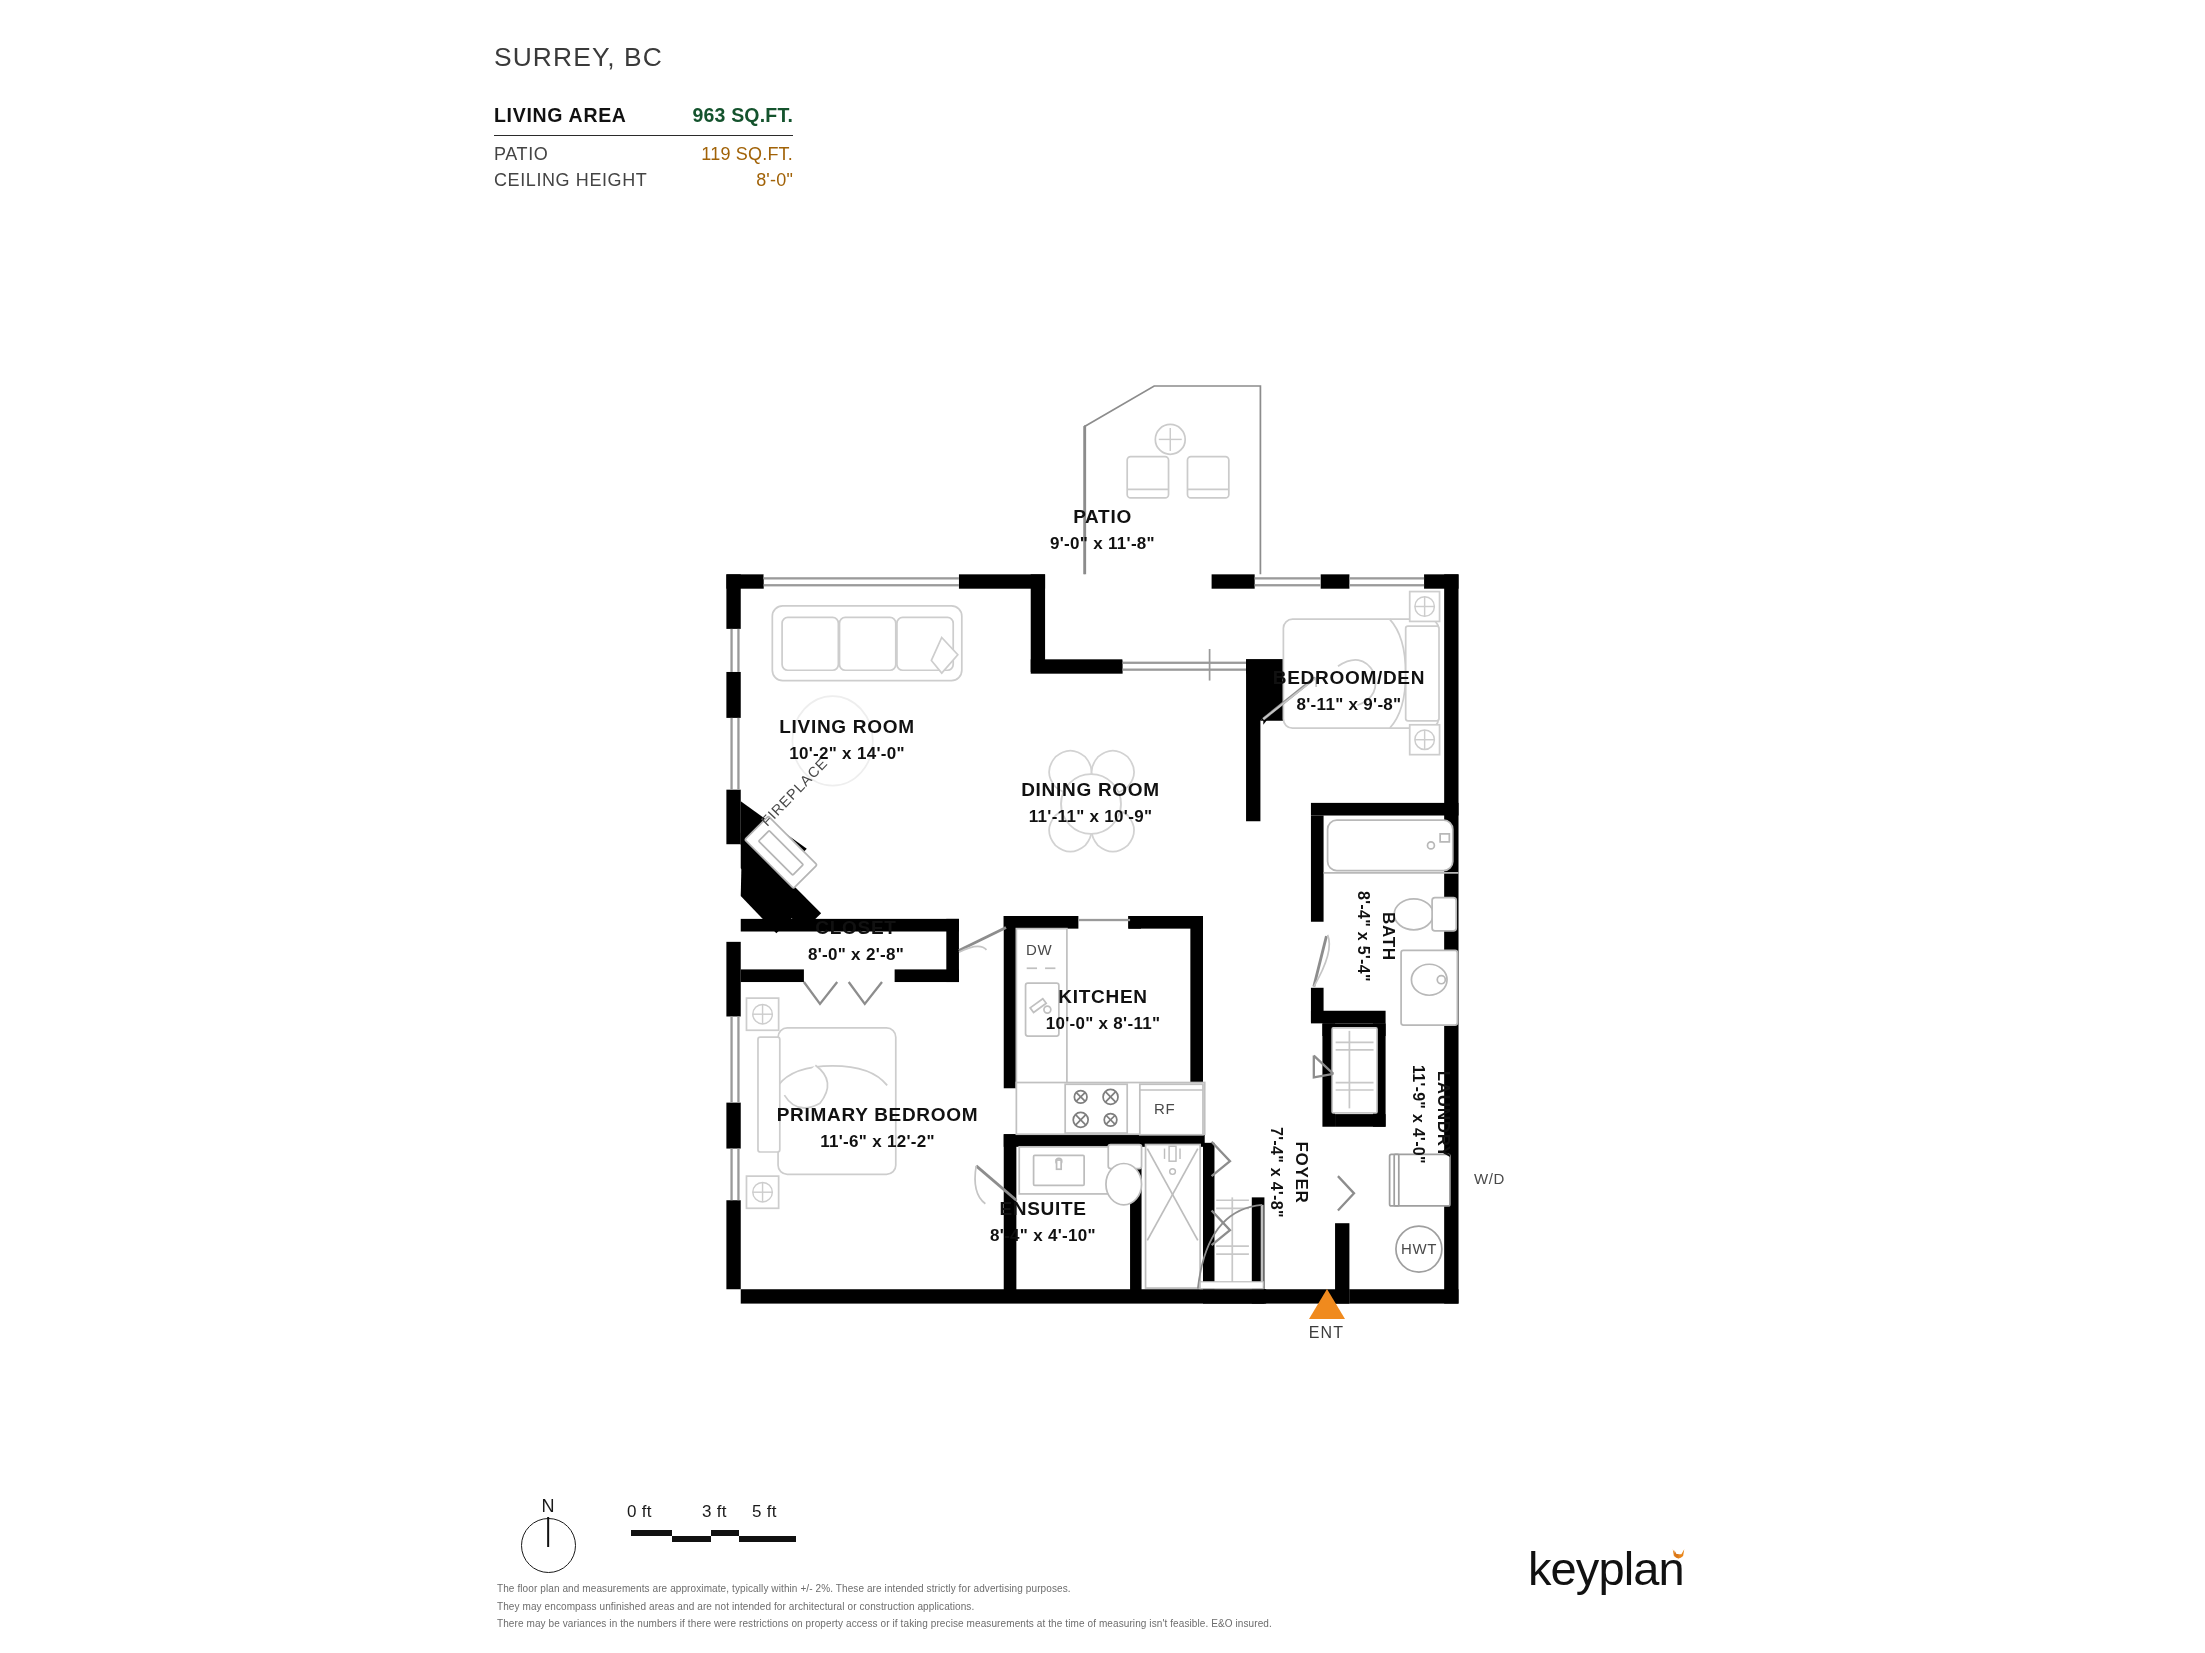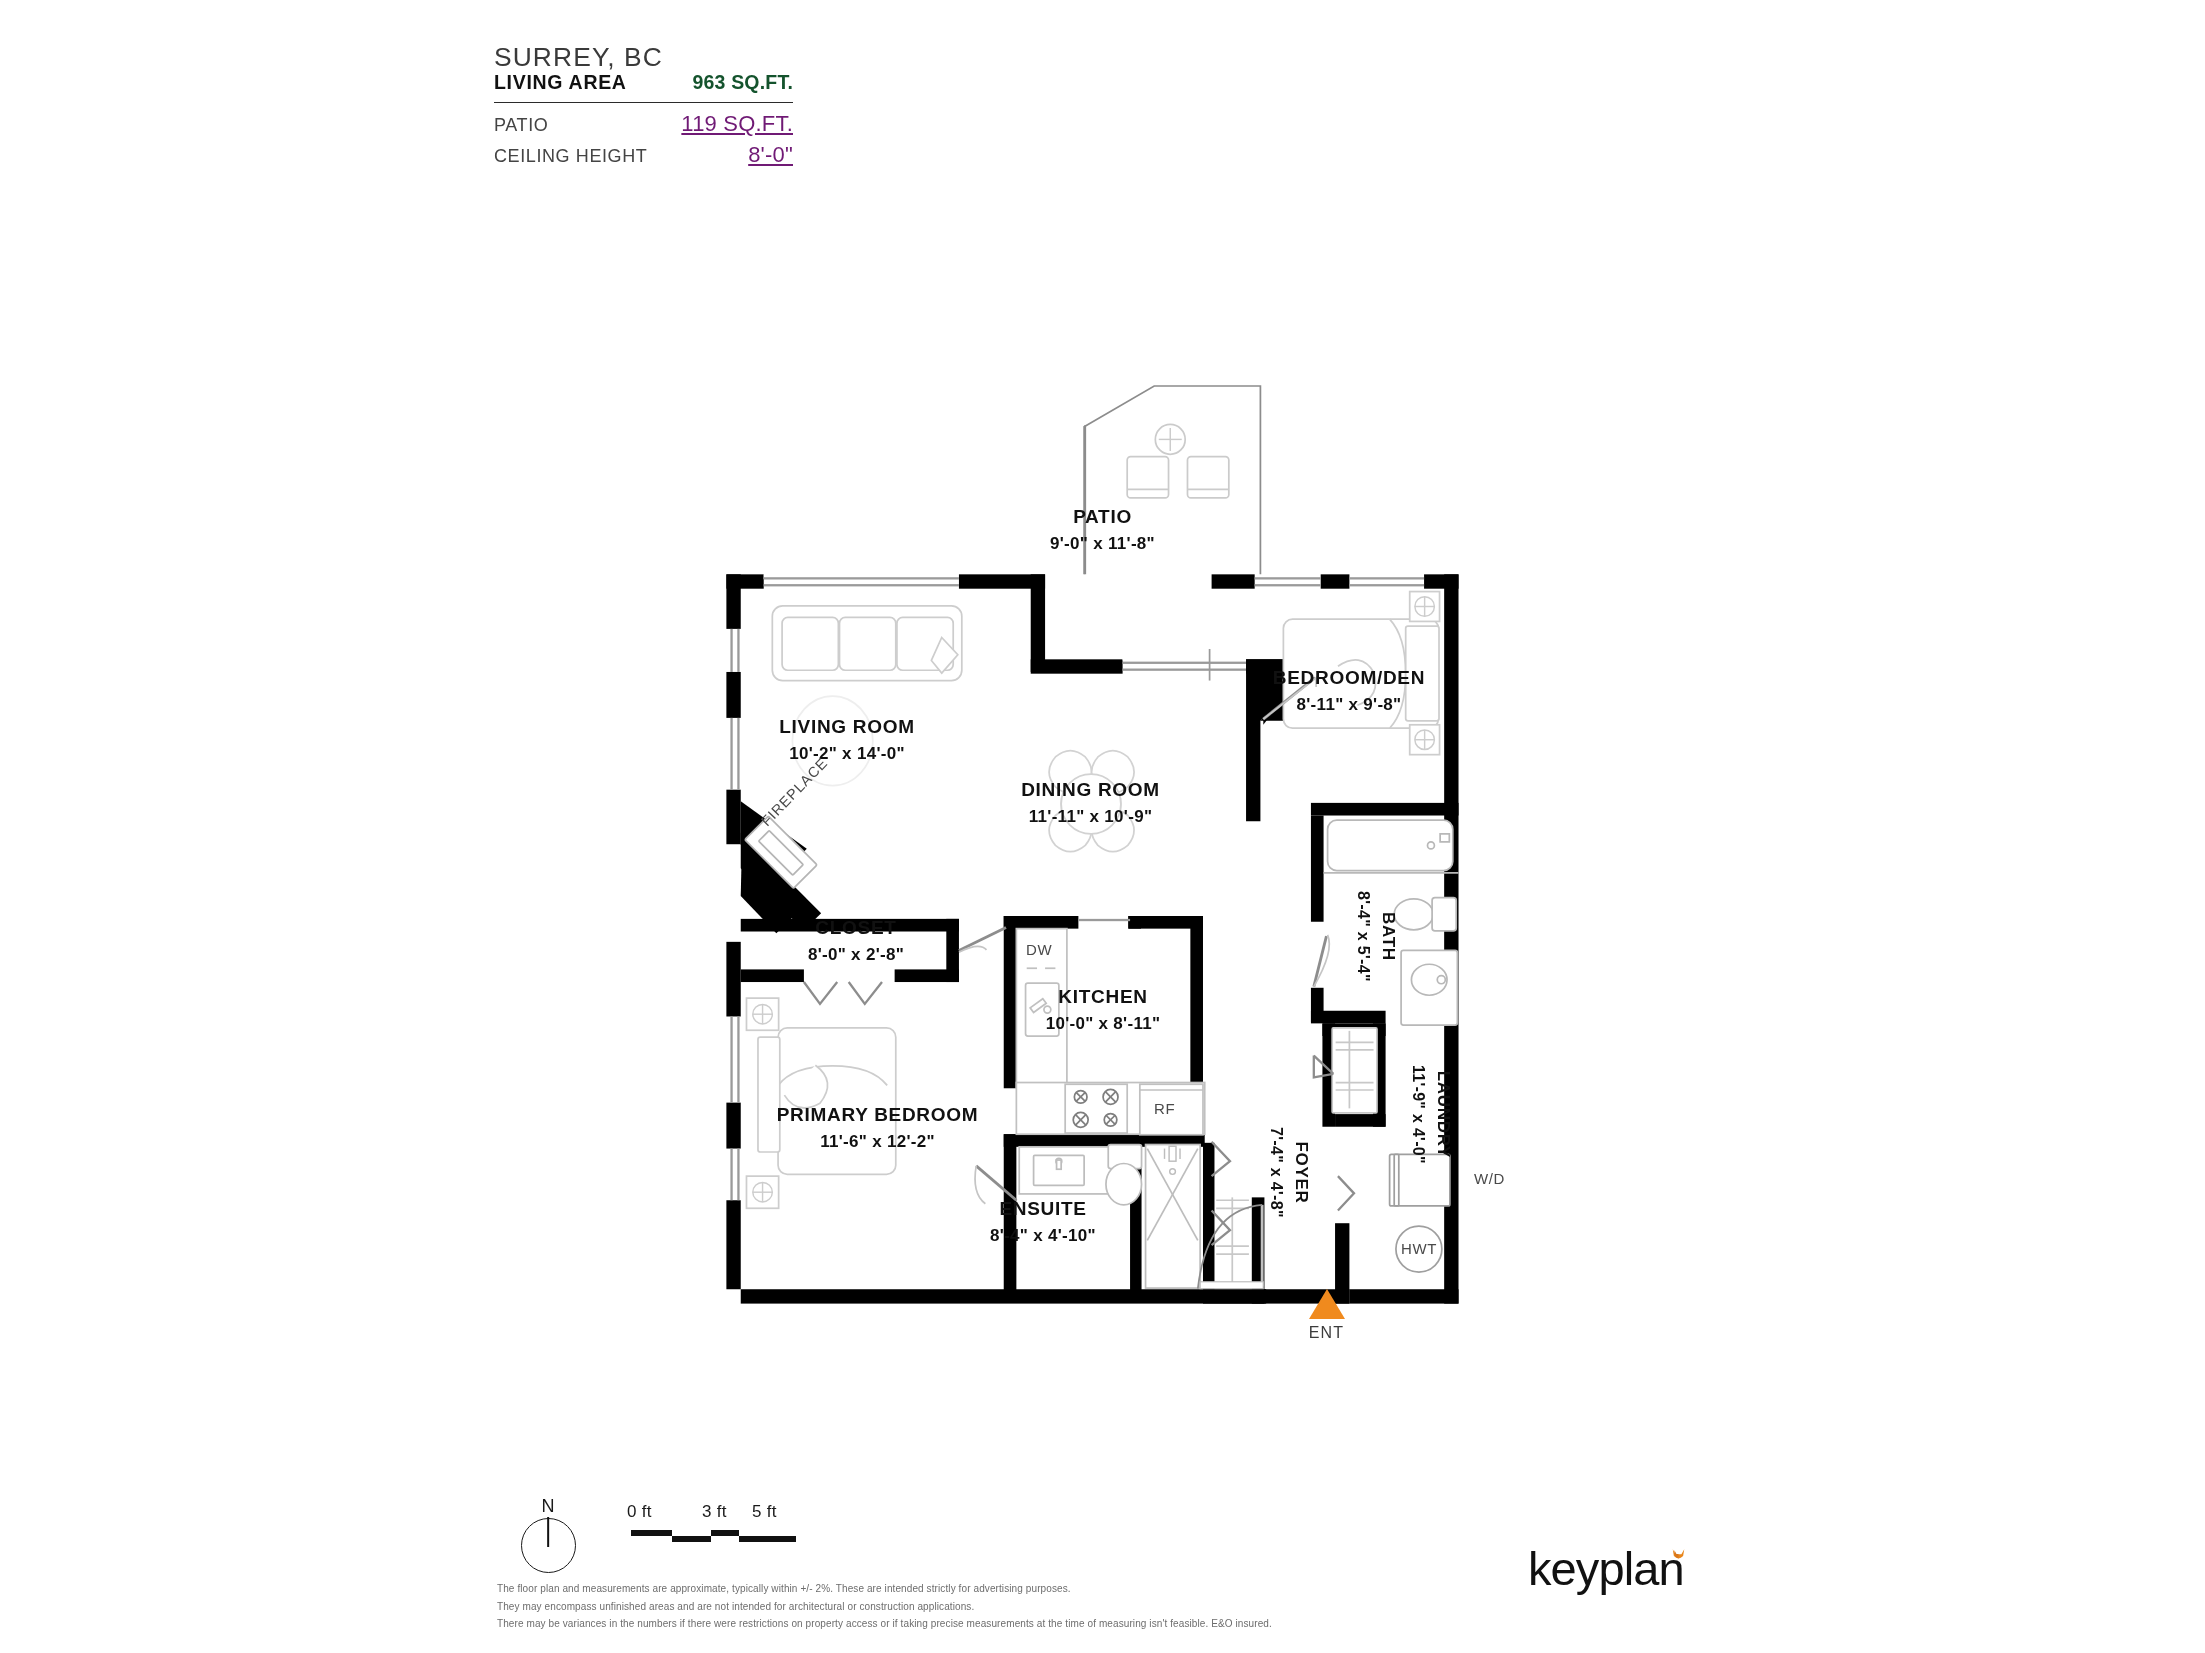--- a/index.html
+++ b/index.html
@@ -13,27 +13,27 @@
   
   #header{left:494px;top:32px;width:517px;}
   #title{
     font-size:37px;font-weight:600;letter-spacing:-0.6px;color:#111;
     line-height:1.05;white-space:nowrap;
   }
   #subtitle{
     font-size:26.4px;font-weight:400;letter-spacing:1.1px;color:#3a3a3a;
     margin-top:11.5px;line-height:1.05;
   }
-  #specs{width:299px;}
+  #specs{margin-top:33px;width:299px;}
   .spec-row{display:flex;justify-content:space-between;align-items:baseline;}
   .spec-row.primary .k{font-size:19.5px;font-weight:700;letter-spacing:0.7px;color:#111;}
   .spec-row.primary .v{font-size:19.5px;font-weight:700;letter-spacing:0.2px;color:#14532d;}
   .spec-rule{height:1.7px;background:#2b2b2b;margin:7.5px 0 8px 0;width:299px;}
   .spec-row.minor .k{font-size:18px;font-weight:400;letter-spacing:0.6px;color:#444;}
-  .spec-row.minor .v{font-size:22px;font-weight:400;letter-spacing:0.2px;color:#701a75;text-decoration:underline;}
+  .spec-row.minor .v{font-size:18px;font-weight:400;letter-spacing:0.2px;color:#a16207;}
   .spec-row.minor{margin-bottom:4.6px;}
 
   
   #plan{left:0;top:0;width:2205px;height:1654px;}
 
   .lbl{position:absolute;text-align:center;white-space:nowrap;}
   .lbl .name{font-size:19px;font-weight:700;letter-spacing:0.7px;color:#111;line-height:1.25;}
   .lbl .dim{font-size:17px;font-weight:700;letter-spacing:0.3px;color:#111;line-height:1.35;margin-top:4px;}
   .lbl.small .name{font-size:17px;}
   .lbl.small .dim{font-size:16px;}

